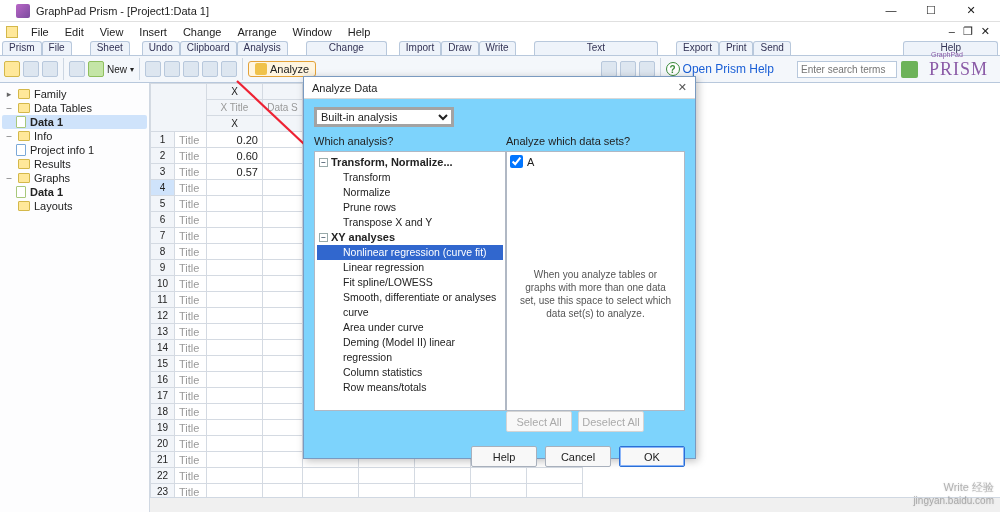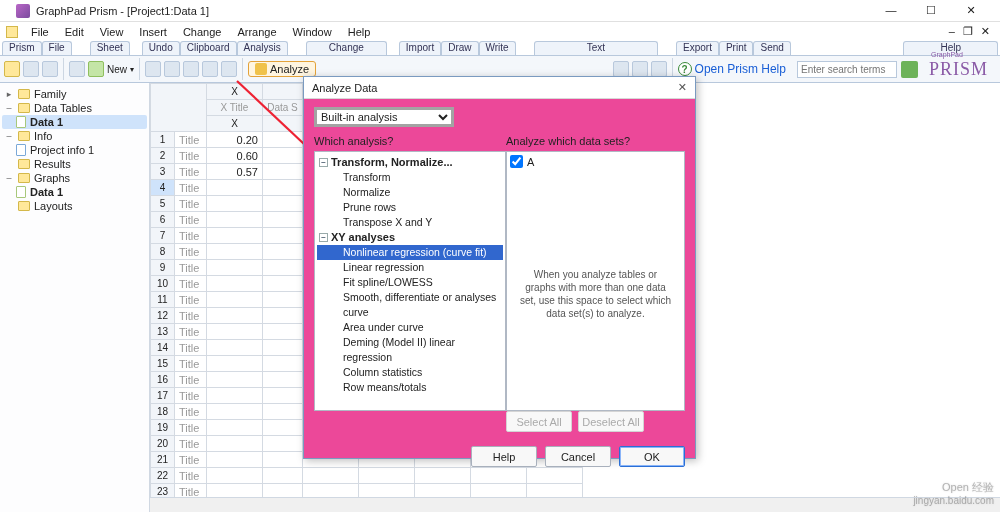--- a/index.html
+++ b/index.html
@@ -14,21 +14,21 @@
 .ribboncats{height:14px;display:flex;padding:0 2px;gap:0}
 .ribboncats span{border:1px solid #b8c8dc;border-bottom:none;background:#eef3fa;padding:0 6px;font-size:10px;color:#335;border-radius:3px 3px 0 0}
 .ribboncats .sp{flex:1;border:none;background:none}
 .ribbon{height:28px;border-top:1px solid #b8c8dc;border-bottom:1px solid #b8c8dc;background:#f4f7fb;display:flex;align-items:center;padding:2px 4px;gap:3px}
 .rb{width:16px;height:16px;background:#dde6f0;border:1px solid #b8c8dc;border-radius:2px}
 .rb.y{background:#ffe89a;border-color:#d4b84a}
 .rb.g{background:#c4e5a6;border-color:#8fbf5e}
 .divv{width:1px;height:22px;background:#ccd6e2;margin:0 2px}
 .analyzebtn{display:flex;align-items:center;gap:3px;border:1px solid #e3a23a;background:#fff5e0;padding:1px 6px;border-radius:3px;font-size:10px;color:#444}
 .analyzebtn .ic{width:12px;height:12px;background:#f0c24a;border-radius:2px}
-.searchwrap{display:flex;align-items:flex-end;gap:4px;margin-left:8px}
+.searchwrap{display:flex;align-items:flex-end;gap:4px;margin-left:20px}
 .searchwrap input{width:100px;height:17px;border:1px solid #b8c8dc;padding:0 3px;font-size:10px}
 .searchwrap .go{width:17px;height:17px;background:#6db35a;border-radius:2px}
 .prismlogo{font-family:serif;font-size:18px;color:#8a5aa6;letter-spacing:1px;margin:0 8px}
 .helplink{color:#1a5fd6;font-size:12px}
 .main{display:flex;height:calc(512px - 22px - 19px - 14px - 28px)}
 .nav{width:150px;border-right:1px solid #d0d8e2;background:#fdfdfe;padding:4px 2px}
 .nav .item{display:flex;align-items:center;gap:4px;padding:1px 2px}
 .nav .exp{width:10px;text-align:center;font-size:9px;color:#666}
 .nav .fold{width:12px;height:10px;background:#ffe89a;border:1px solid #d4b84a;border-radius:1px}
 .nav .doc{width:10px;height:12px;background:#fff;border:1px solid #a8c87a;border-radius:1px}
@@ -40,21 +40,21 @@
 .tfmt .xy{color:#1a5fd6;font-weight:600}
 .grid{position:absolute;left:0;top:0;right:0;bottom:16px;border-collapse:collapse}
 .grid th,.grid td{border:1px solid #d4dae2;height:16px;padding:0 4px;background:#fff;font-weight:400}
 .grid th{background:#f2f5f9;font-size:10px}
 .grid .rowh{background:#f2f5f9;text-align:center;width:24px}
 .grid .rowh.sel{background:#cfe3fb}
 .grid .titc{color:#999;}
 .grid .num{text-align:right}
 .grp1{height:16px}.grp2{height:15px}
 .scrollx{position:absolute;left:0;right:0;bottom:0;height:15px;background:#f0f0f0;border-top:1px solid #d0d8e2}
-.dialog{position:absolute;left:303px;top:76px;width:393px;height:383px;background:#ec4899;border:1px solid #7a9ac0;box-shadow:2px 2px 8px rgba(0,0,0,.25)}
+.dialog{position:absolute;left:303px;top:76px;width:393px;height:383px;background:#7dd3fc;border:1px solid #7a9ac0;box-shadow:2px 2px 8px rgba(0,0,0,.25)}
 .dlg-title{height:22px;background:#fff;display:flex;align-items:center;padding:0 8px;border-bottom:1px solid #d8d8d8}
 .dlg-title .x{margin-left:auto;color:#555}
 .dlg-body{padding:8px 10px}
 .dlg-body select{width:140px;height:20px;border:3px solid #a3a3a3;background:#fff;font-size:11px}
 .dlg-body .q{margin:8px 0 4px}
 .dlg-cols{display:flex;gap:0}
 .tree{width:192px;height:260px;border:1px solid #b0b8c4;background:#fff;overflow:auto;padding:3px 2px}
 .tree .tn{display:flex;align-items:center;gap:3px;padding:0 2px;line-height:15px;font-size:10.5px}
 .tree .tg{width:9px;height:9px;border:1px solid #9aa;font-size:8px;line-height:7px;text-align:center;color:#567}
 .tree .l0{padding-left:2px;font-weight:600}.tree .l1{padding-left:26px}.tree .sel{background:#3167ce;color:#fff}
@@ -573,15 +573,15 @@
     </div>
     <div class="dlg-btns">
       <div class="btn">Help</div>
       <div class="btn">Cancel</div>
       <div class="btn primary">OK</div>
     </div>
   </div>
 </div>
 
 <div class="watermark">
-  <div>Open 经验</div>
+  <div>Write 经验</div>
   <div class="s">jingyan.baidu.com</div>
 </div>
 
 </body></html>

